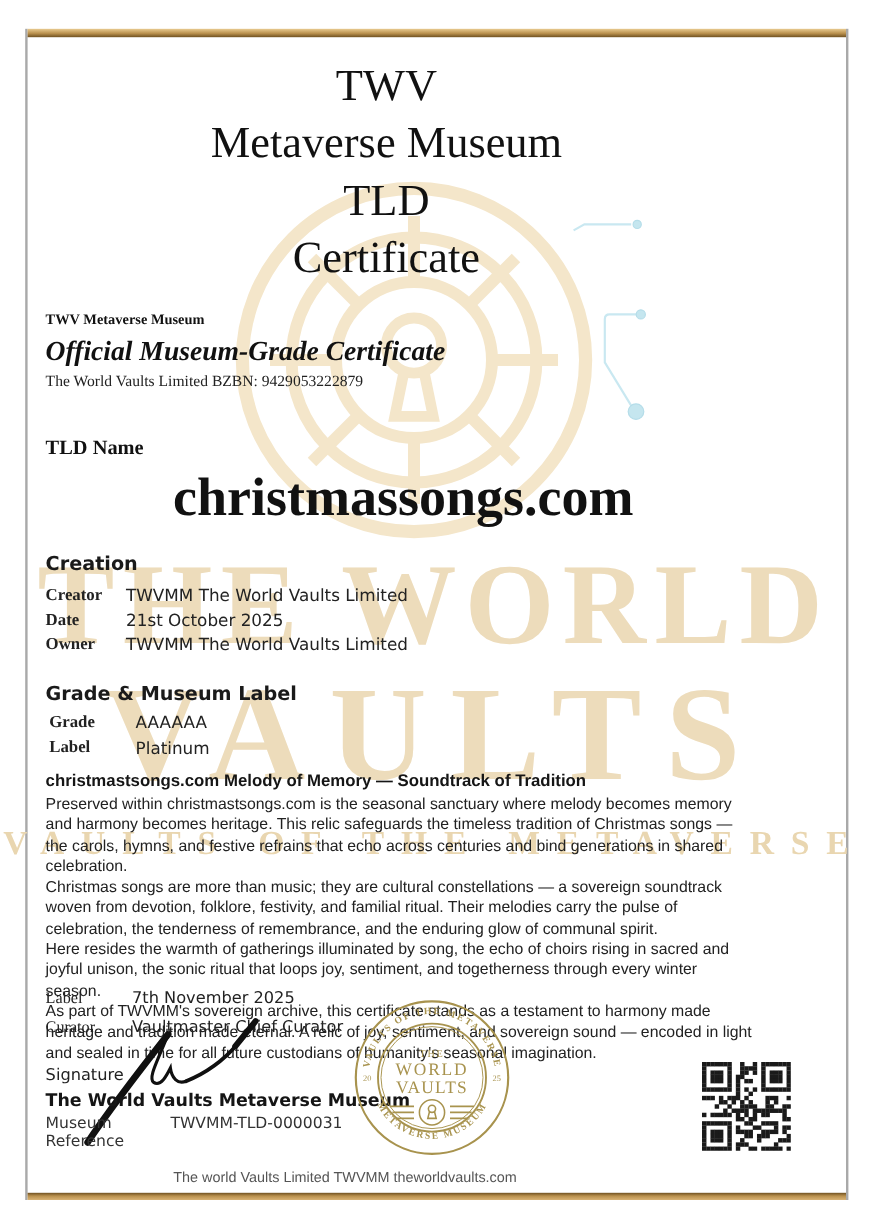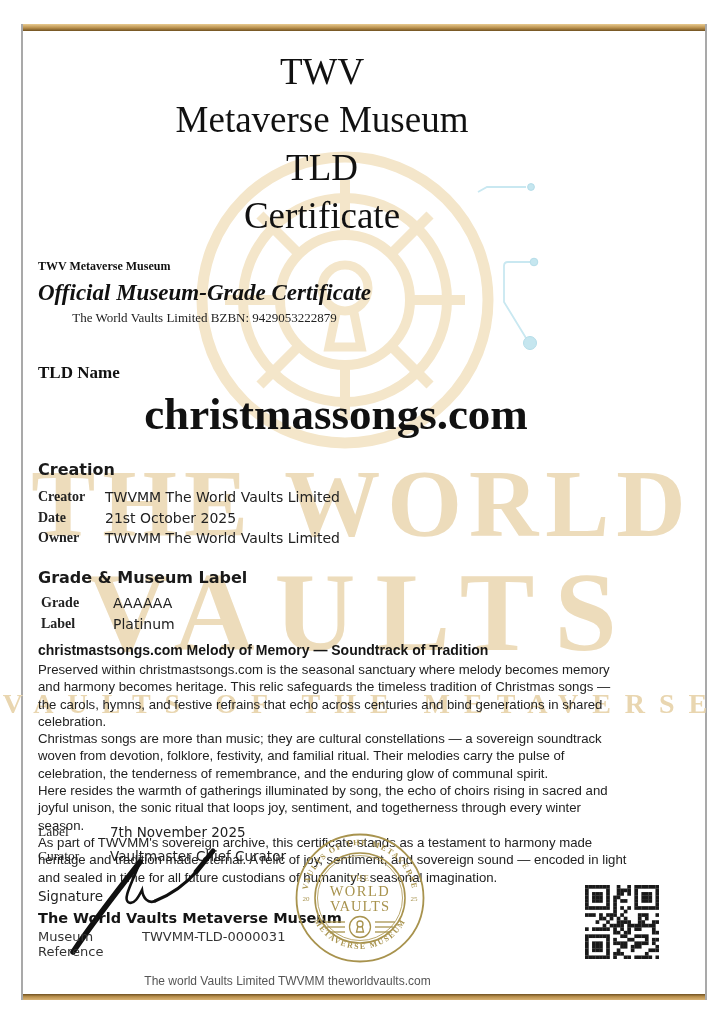--- a/index.html
+++ b/index.html
@@ -22,21 +22,21 @@
   .wm-line2{top:548px;font-size:112px;letter-spacing:20px;}
   .wm-line3{top:688px;font-size:28px;letter-spacing:14px;font-weight:600;color:#e9d6b0;}
   
   .title-block{position:absolute;top:48px;left:0;width:644px;text-align:center;
     font-family:"Liberation Serif",serif;font-size:37px;color:#111;}
   .title-block div{line-height:48px;}
   
   .org-block{position:absolute;left:38px;top:254px;font-family:"Liberation Serif",serif;color:#111;}
   .org-name{font-size:12px;font-weight:bold;line-height:24px;}
   .org-sub{font-size:23px;font-weight:bold;font-style:italic;line-height:29px;}
-  .org-reg{font-size:13px;line-height:22px;color:#222;text-align:center;}
+  .org-reg{font-size:13px;line-height:22px;color:#222;}
   
   .tld-label{position:absolute;left:38px;top:363px;font-family:"Liberation Serif",serif;
     font-size:17px;font-weight:bold;color:#111;}
   .tld-name{position:absolute;left:0;top:388px;width:672px;text-align:center;
     font-family:"Liberation Serif",serif;font-size:45px;font-weight:bold;color:#111;}
   
   .sans{font-family:"DejaVu Sans","Liberation Sans",sans-serif;color:#222;}
   .sec-heading{font-size:16px;font-weight:bold;color:#1a1a1a;}
   .kv-row{display:flex;font-size:14px;line-height:20.5px;}
   .kv-row .k{font-weight:bold;flex:0 0 67px;font-family:Liberation Serif, serif;}

